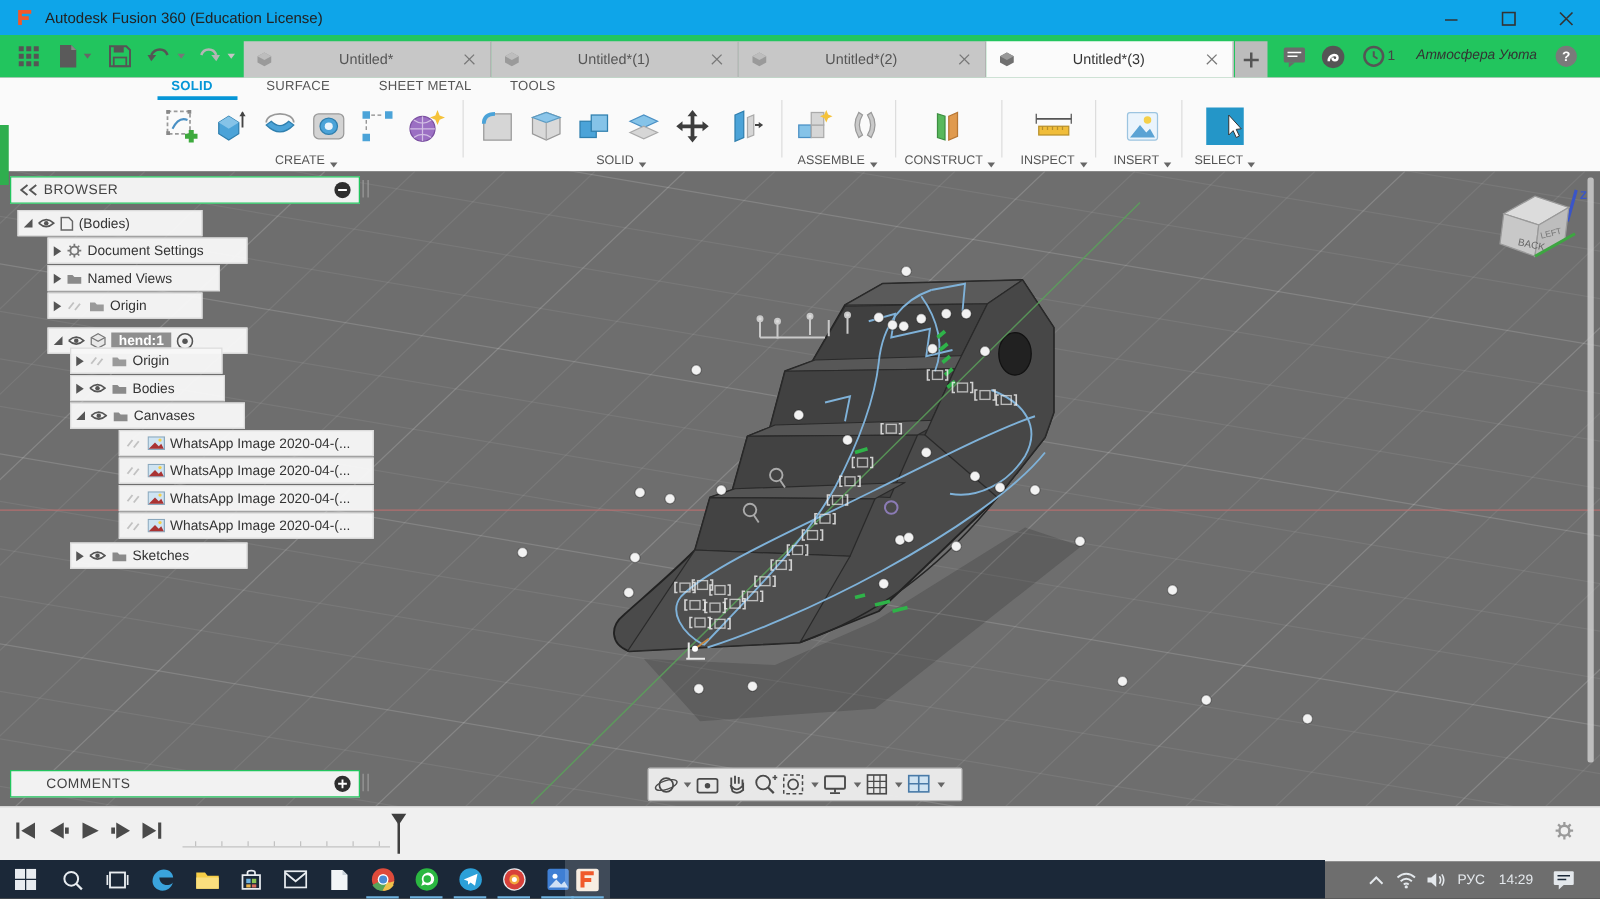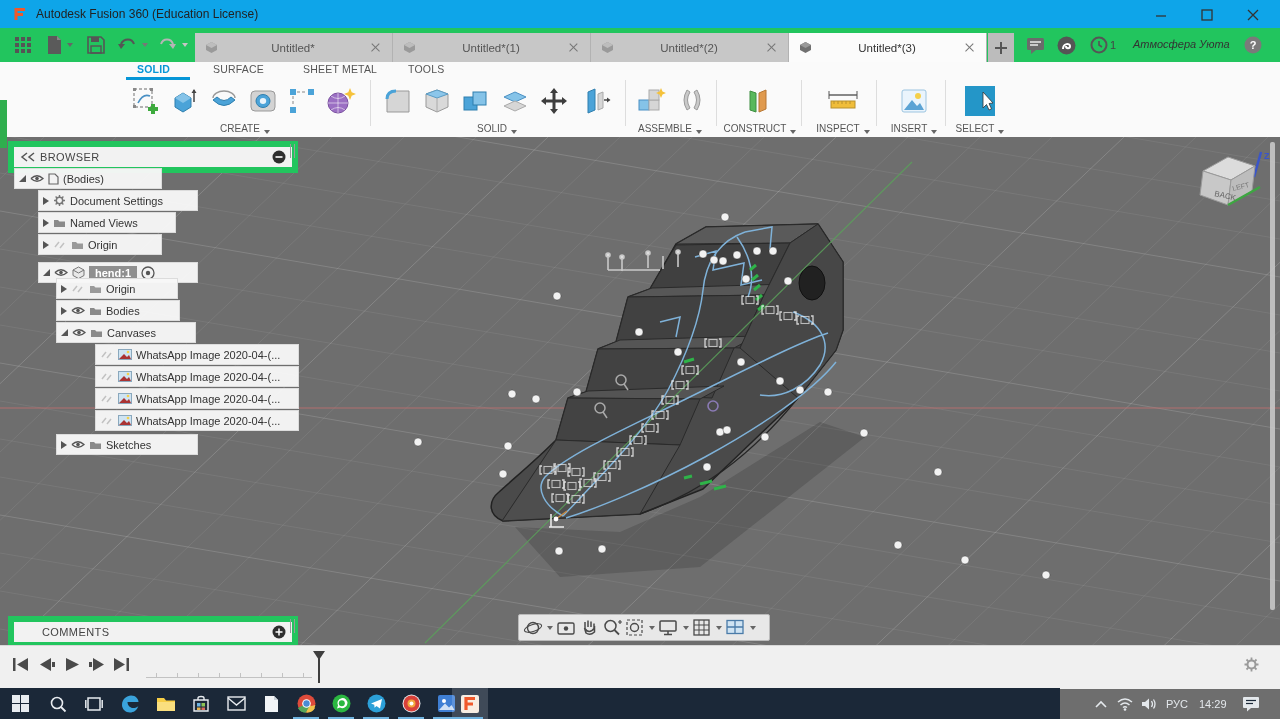--- a/index.html
+++ b/index.html
@@ -36,21 +36,21 @@
   .rtab.active{color:#0696d7;font-weight:bold;}
   #rtab-underline{left:126px;top:15px;width:64px;height:3px;background:#0696d7;}
   .ricon{top:20px;width:36px;height:38px;display:flex;align-items:center;justify-content:center;}
   .rgroup-label{top:60px;height:12px;font-size:10px;color:#555;display:flex;align-items:flex-end;justify-content:center;}
   .caret{display:inline-block;width:0;height:0;border-left:3.5px solid transparent;border-right:3.5px solid transparent;
          border-top:4px solid #666;margin-left:4px;}
   .rsep{top:18px;width:1px;height:46px;background:#ddd;}
   
   #canvas{left:0;top:137px;width:1280px;height:508px;background:#6e6e6e;overflow:hidden;}
   
-  .panelbar{background:#f2f2f2;border:6px solid #22c55e;display:flex;align-items:center;
+  .panelbar{background:#f2f2f2;border:1px solid #22c55e;display:flex;align-items:center;
             font-size:11px;color:#444;letter-spacing:.4px;}
   .grip{width:3px;height:14px;border-left:1px solid #999;border-right:1px solid #999;}
   .trow{position:absolute;height:19px;background:rgba(247,247,247,.97);border:1px solid #dcdcdc;
         display:flex;align-items:center;font-size:11px;color:#333;gap:4px;padding:0 6px 0 4px;}
   .exp-c{width:0;height:0;border-top:4.5px solid transparent;border-bottom:4.5px solid transparent;border-left:6px solid #555;}
   .exp-e{width:0;height:0;border-bottom:7px solid #555;border-left:7px solid transparent;}
   .sel-label{background:#8f8f8f;color:#fff;font-weight:bold;padding:1px 6px;}
   
   #viewtools{left:518px;top:477px;width:242px;height:25px;background:rgba(238,238,238,.95);
              border:1px solid #bbb;border-radius:2px;display:flex;align-items:center;padding:0 4px;gap:3px;}

